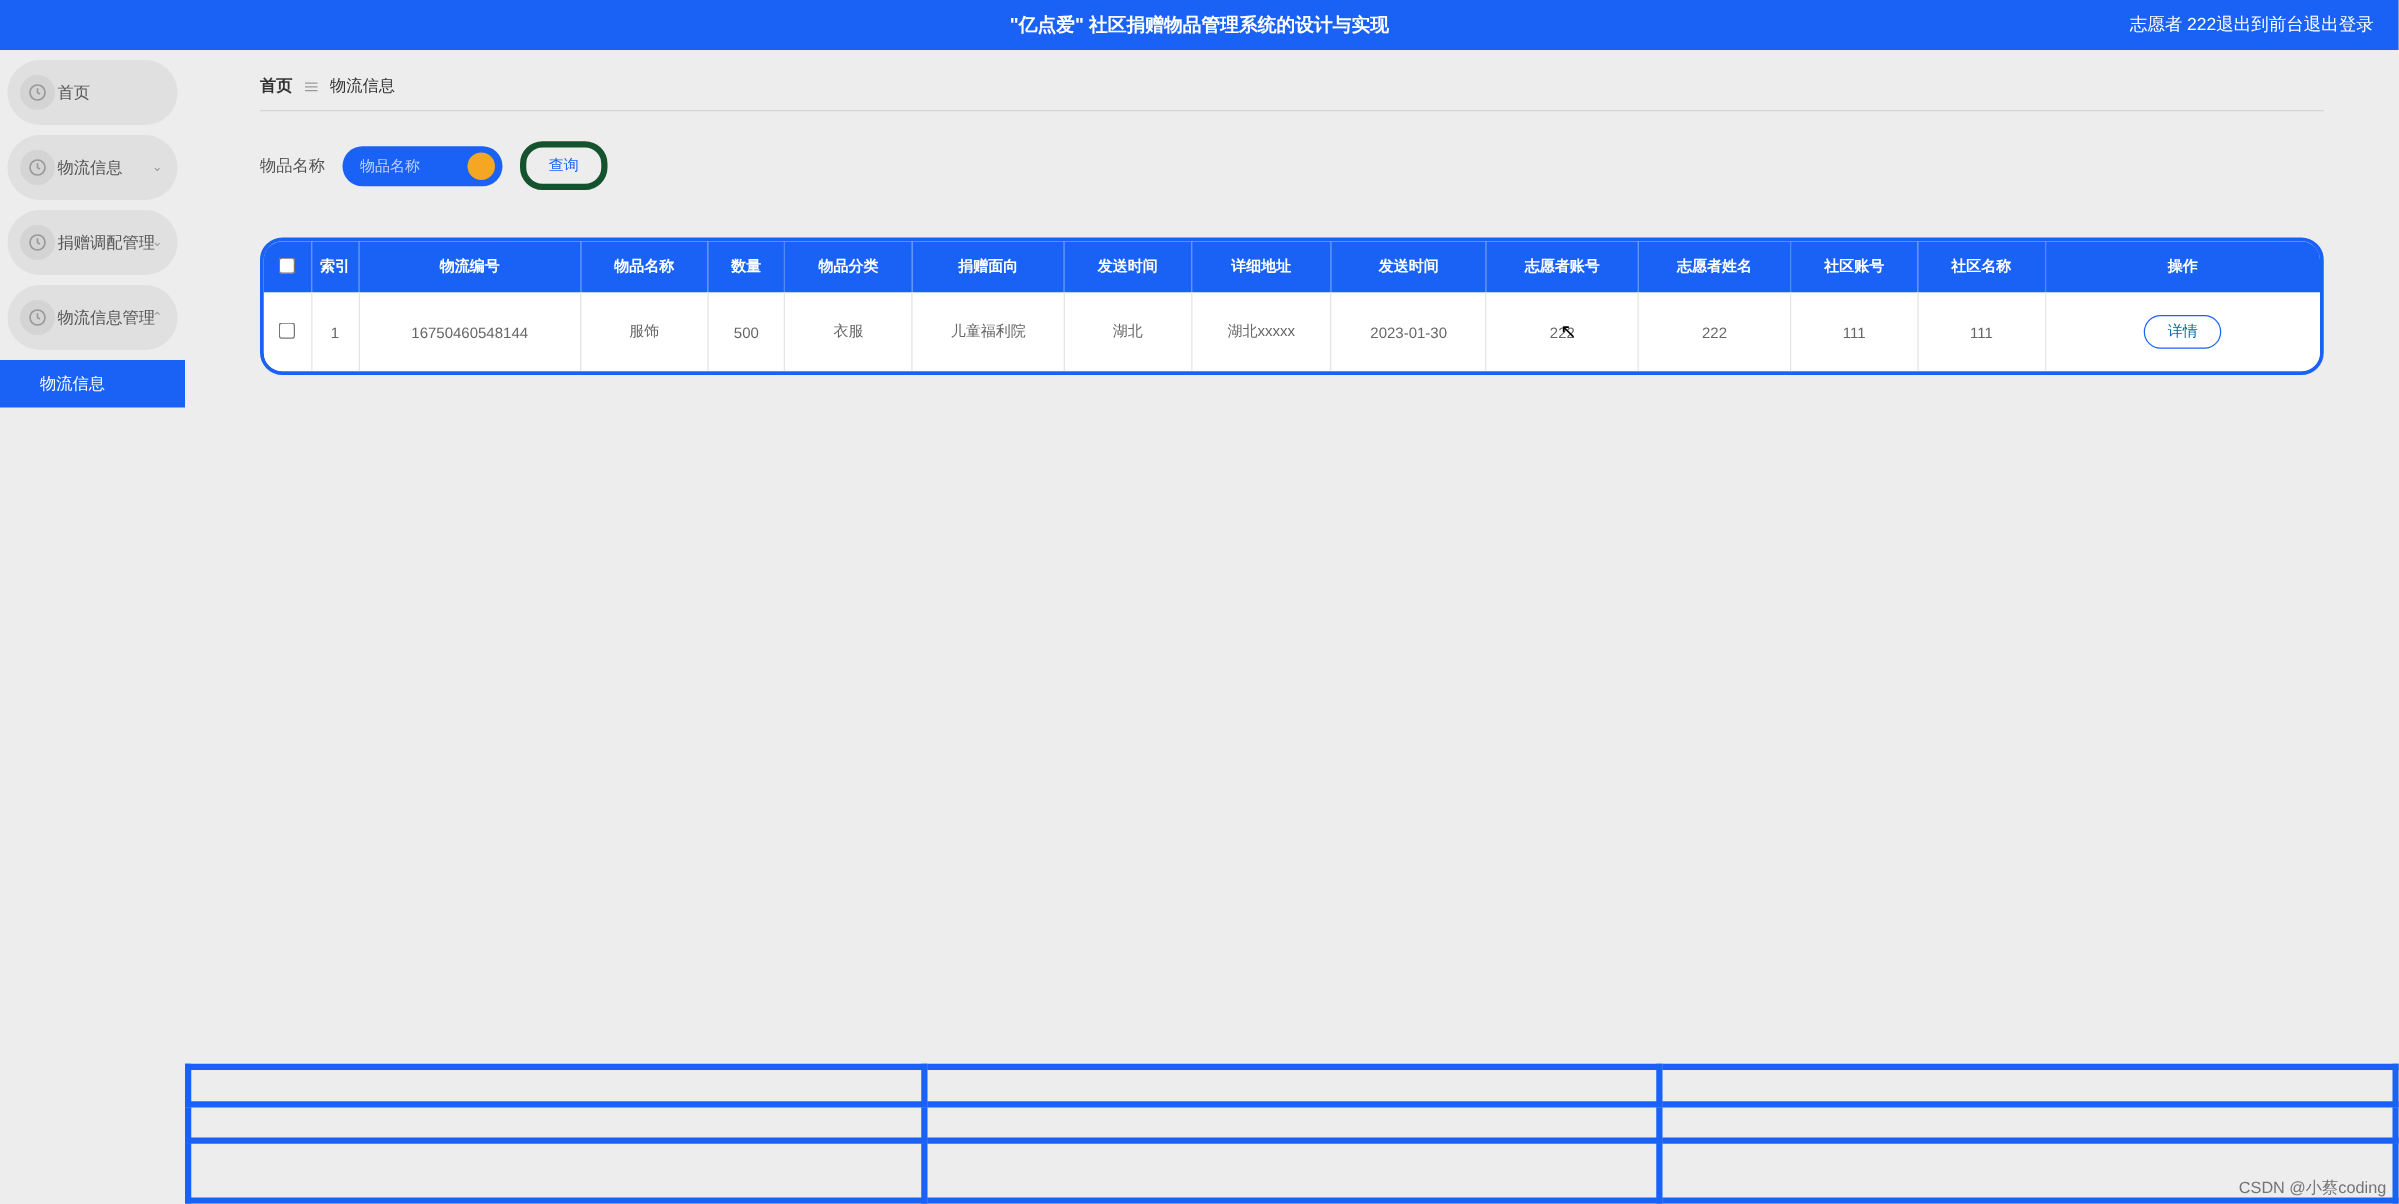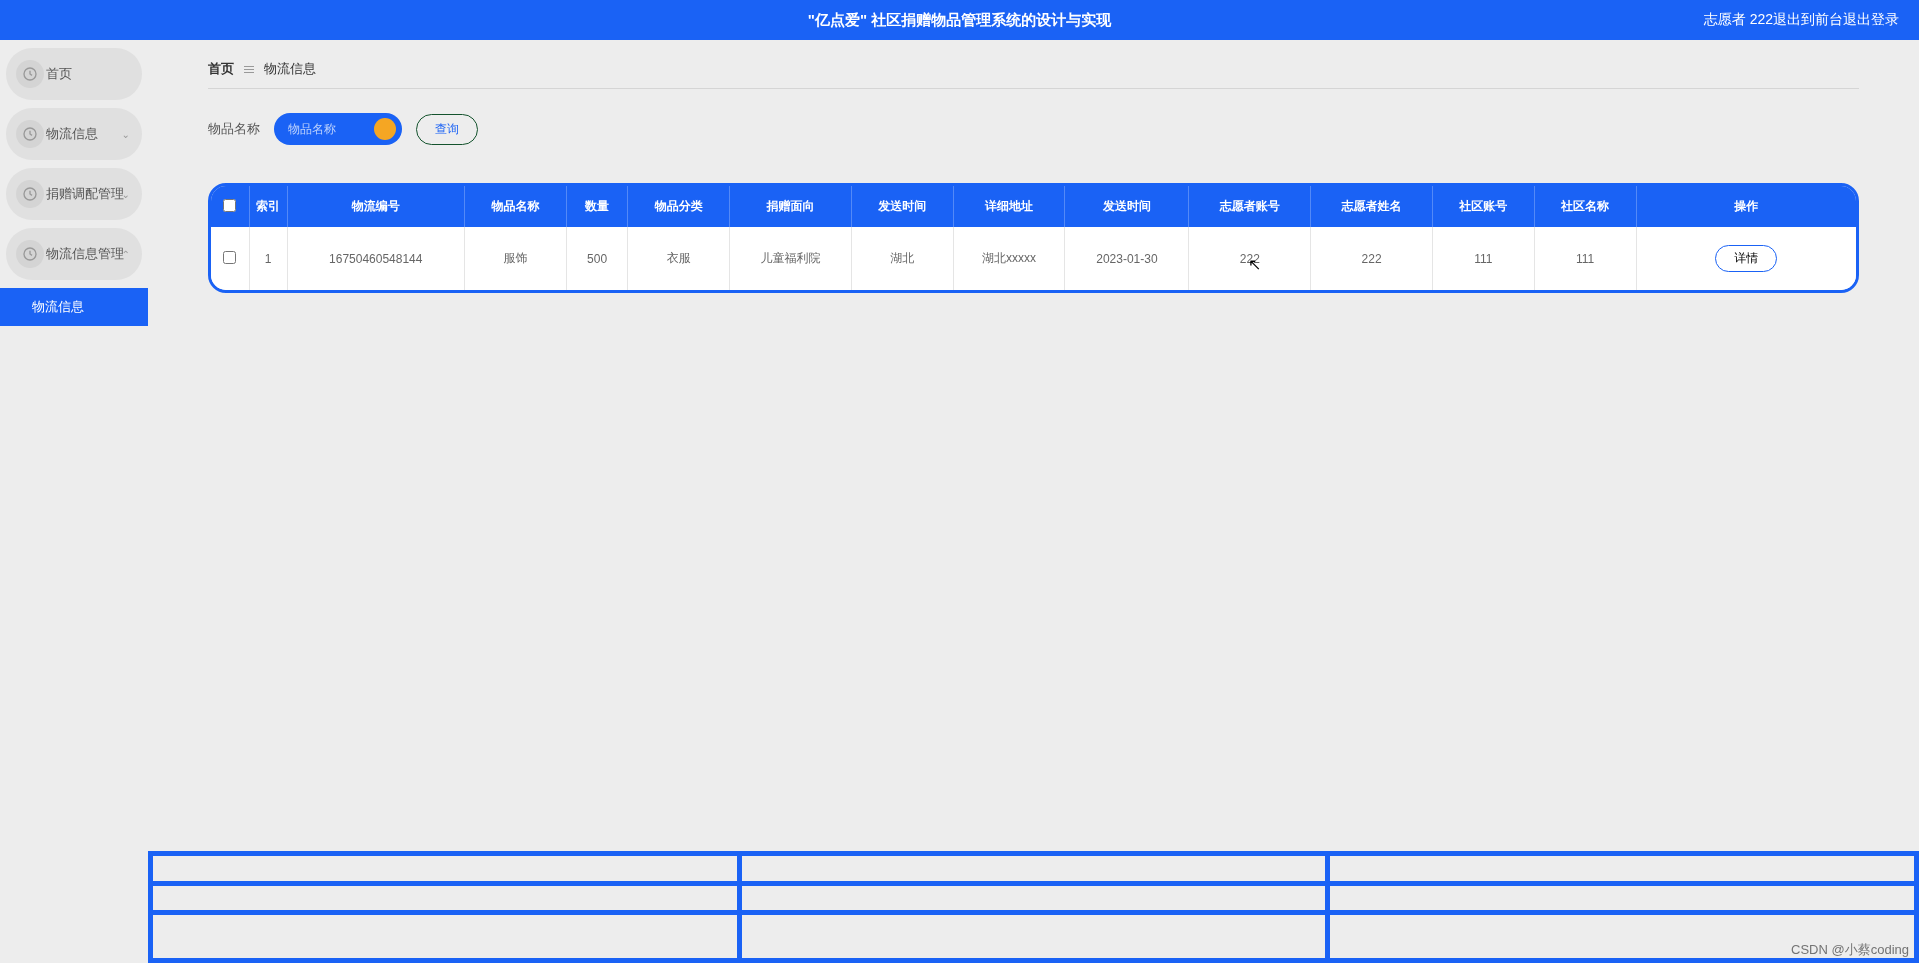--- a/index.html
+++ b/index.html
@@ -152,21 +152,21 @@
       color: rgba(255,255,255,0.7);
     }
     .search-pill .handle {
       width: 22px;
       height: 22px;
       background: #f5a623;
       border-radius: 50%;
       margin-left: auto;
     }
     .query-btn {
-      border: 1px solid #14532d;
+      border: 5px solid #14532d;
       color: #1a62f5;
       background: transparent;
       border-radius: 18px;
       padding: 6px 18px;
       font-size: 12px;
       cursor: pointer;
     }
     .table-wrapper {
       border: 3px solid #1a62f5;
       border-radius: 18px;
@@ -195,21 +195,21 @@
       word-break: break-all;
     }
     th:last-child, td:last-child {
       border-right: none;
     }
     .col-check { width: 38px; }
     .col-index { width: 38px; }
     .col-action { width: 220px; text-align: center; }
     .detail-btn {
       border: 1px solid #1a62f5;
-      color: #000000;
+      color: #0369a1;
       background: transparent;
       border-radius: 14px;
       padding: 4px 18px;
       font-size: 12px;
       cursor: pointer;
     }
     input[type=checkbox] {
       width: 13px;
       height: 13px;
     }

